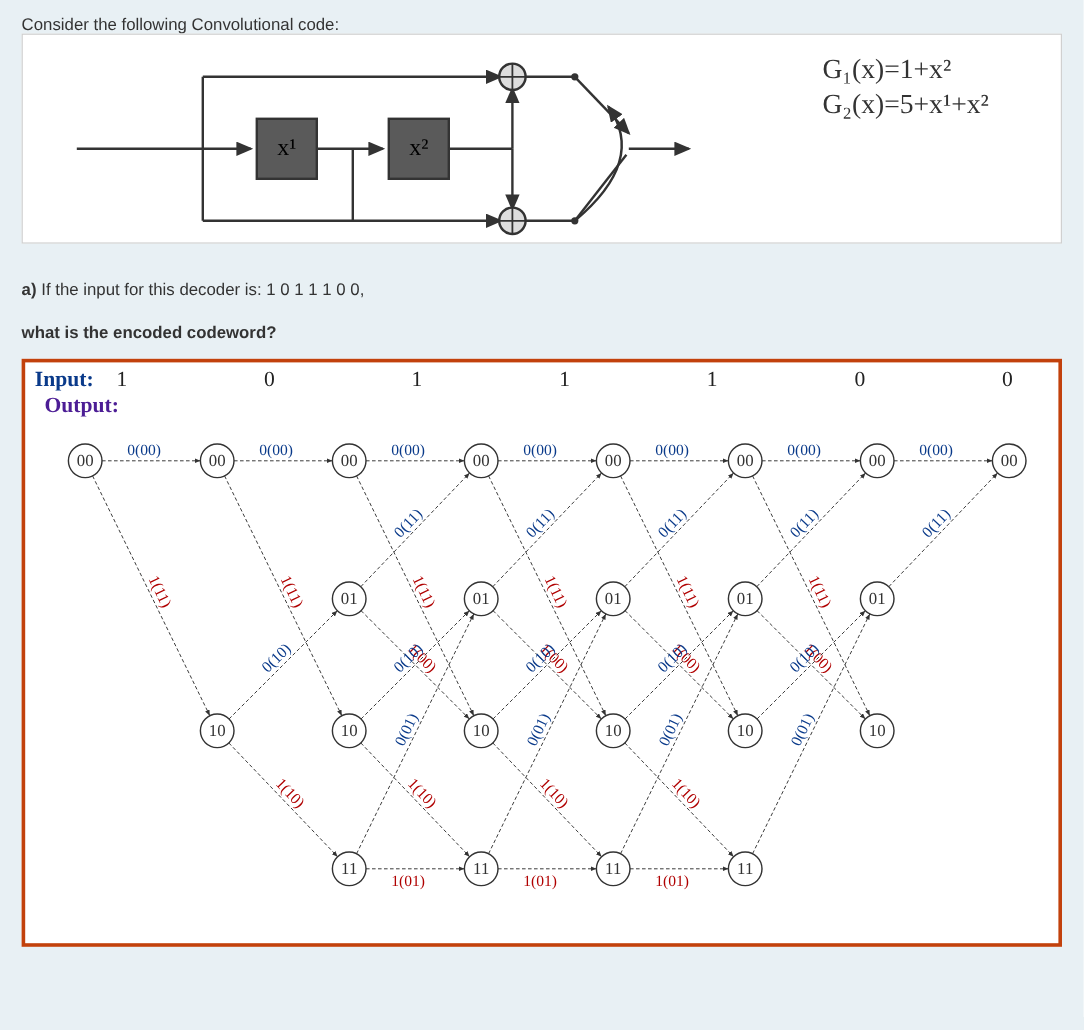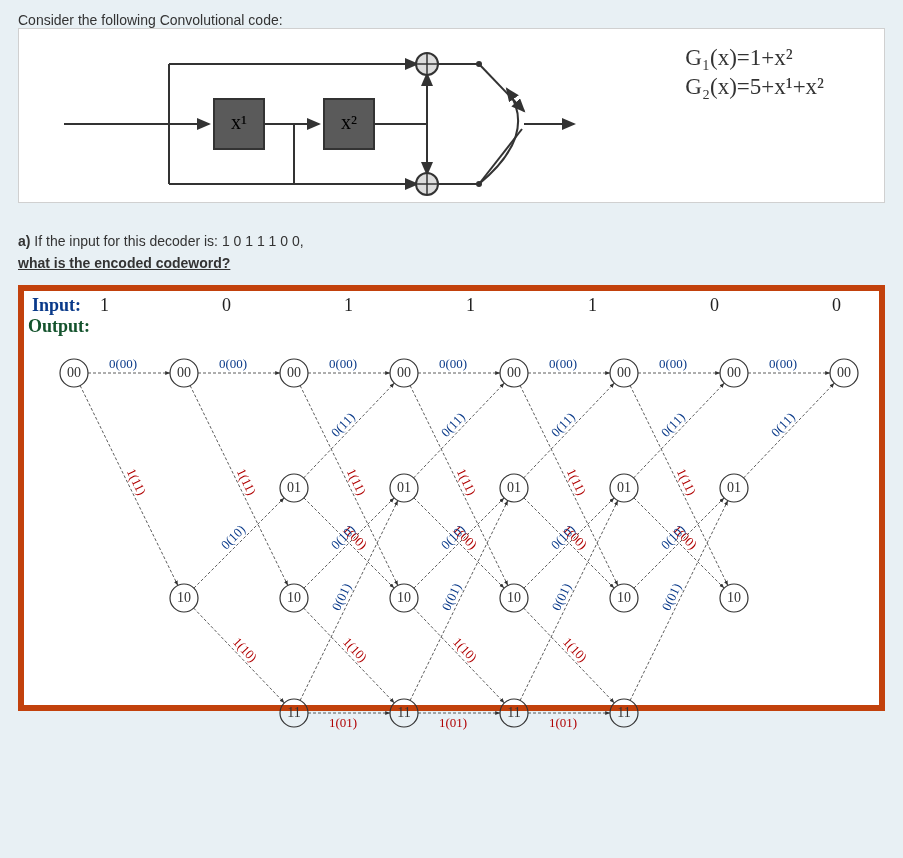--- a/index.html
+++ b/index.html
@@ -22,27 +22,27 @@
     }
     .circuit-svg { position: absolute; top: 0; left: 0; }
     .generator-eqs {
       position: absolute;
       right: 60px;
       top: 15px;
       font-family: Liberation Serif, serif;
       font-size: 23px;
       line-height: 1.25;
     }
-    .part-a { margin-bottom: 6px; }
+    .part-a { margin-bottom: 20px; }
     .part-a .bold { font-weight: bold; }
-    .q-line { font-weight: bold; margin-bottom: 14px; text-decoration: underline; }
+    .q-line { font-weight: bold; margin-bottom: 14px; }
     .trellis-box {
       background: #fff;
-      border: 6px solid #c2410c;
-      height: 426px;
+      border: 3px solid #c2410c;
+      height: 490px;
       position: relative;
     }
     .input-row {
       display: flex;
       padding: 4px 8px 0 8px;
       font-family: 'Times New Roman', serif;
     }
     .input-label {
       font-size: 18px;
       color: #0a3a8a;
@@ -51,24 +51,24 @@
     }
     .input-vals {
       display: flex;
       flex: 1;
       justify-content: space-between;
       padding-right: 30px;
       font-size: 18px;
       color: #222;
     }
     .output-label {
-      padding: 0 4px;
+      padding: 0 16px;
       font-family: 'Times New Roman', serif;
       font-size: 18px;
-      color: #14532d;
+      color: #4c1d95;
       font-weight: bold;
     }
     .trellis-svg { position: absolute; top: 52px; left: 0; }
     .state-circle { fill: none; stroke: #333; stroke-width: 1.2; }
     .state-text { font-family: 'Times New Roman', serif; font-size: 14px; fill: #333; text-anchor: middle; }
     .edge { fill: none; stroke: #333; stroke-width: 0.8; stroke-dasharray: 3 2; }
     .edge-h { fill: none; stroke: #333; stroke-width: 0.8; stroke-dasharray: 3 2; }
     .edge-lbl-blue { font-family: 'Times New Roman', serif; font-size: 13px; fill: #0a3a8a; }
     .edge-lbl-red { font-family: 'Times New Roman', serif; font-size: 13px; fill: #b00000; }
   </style>

